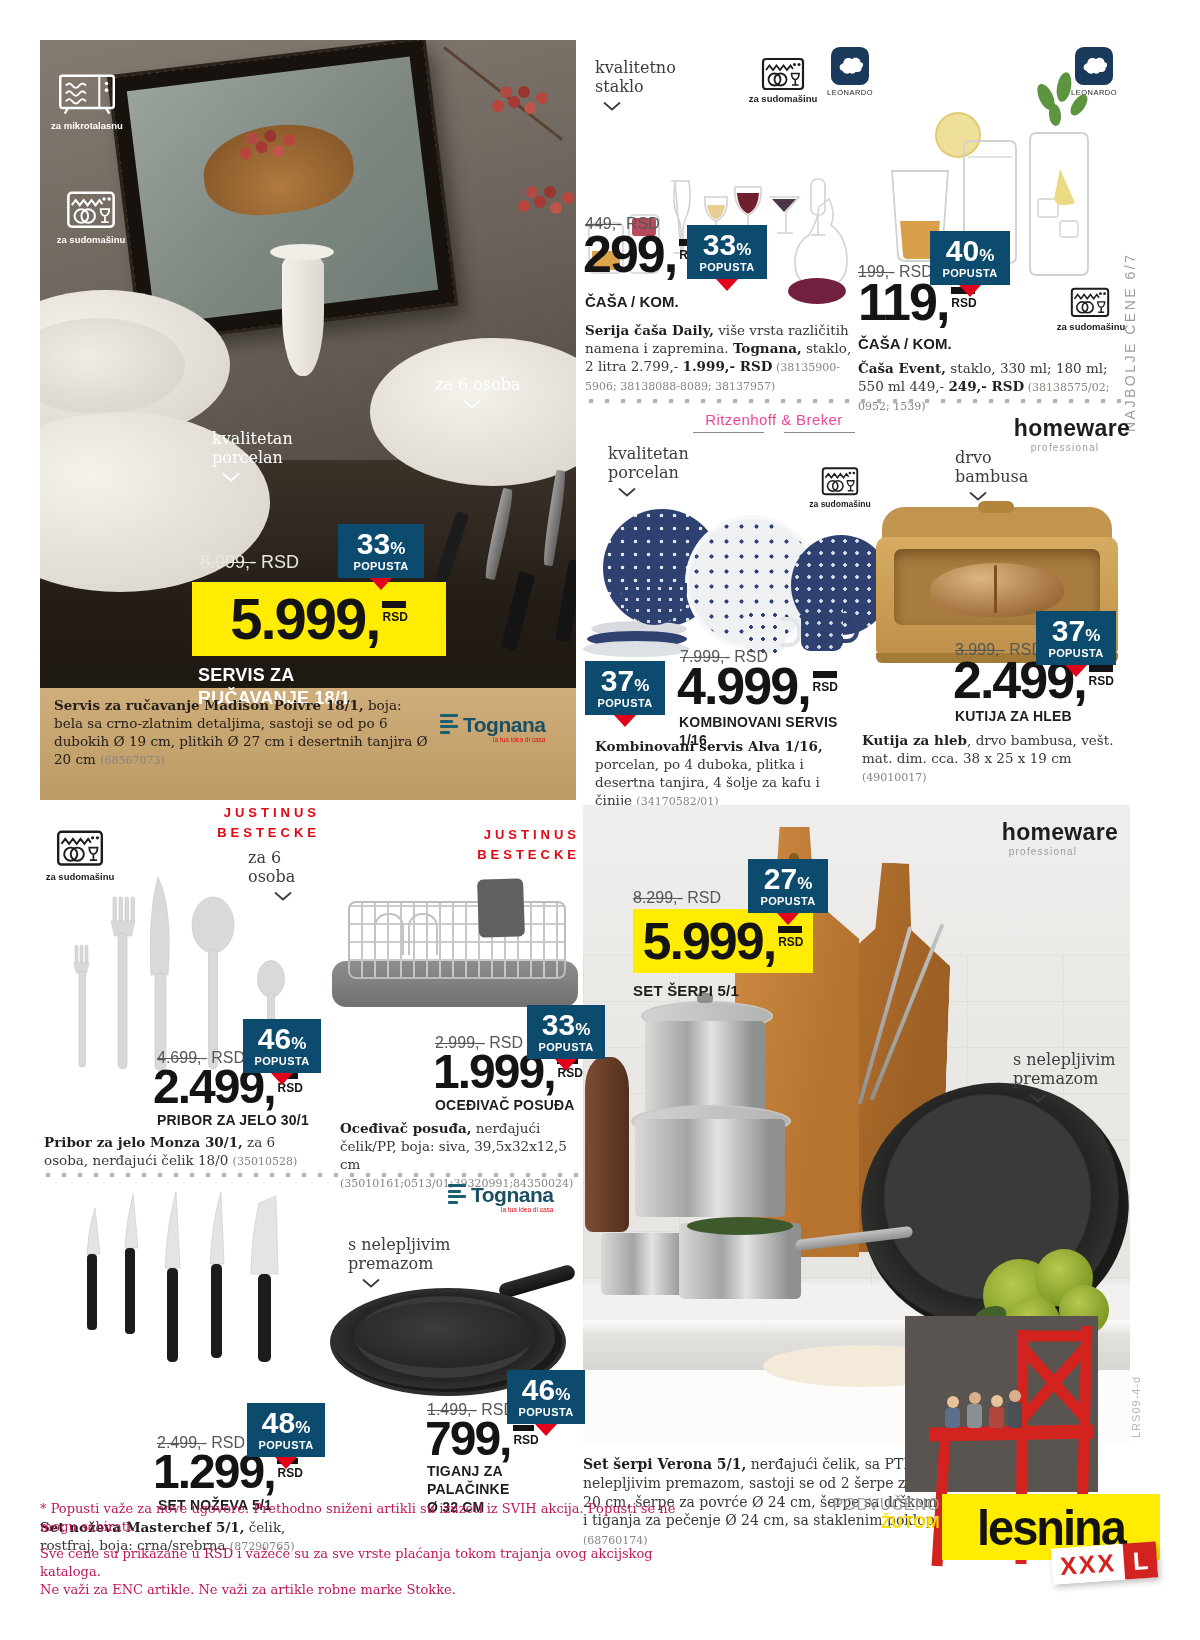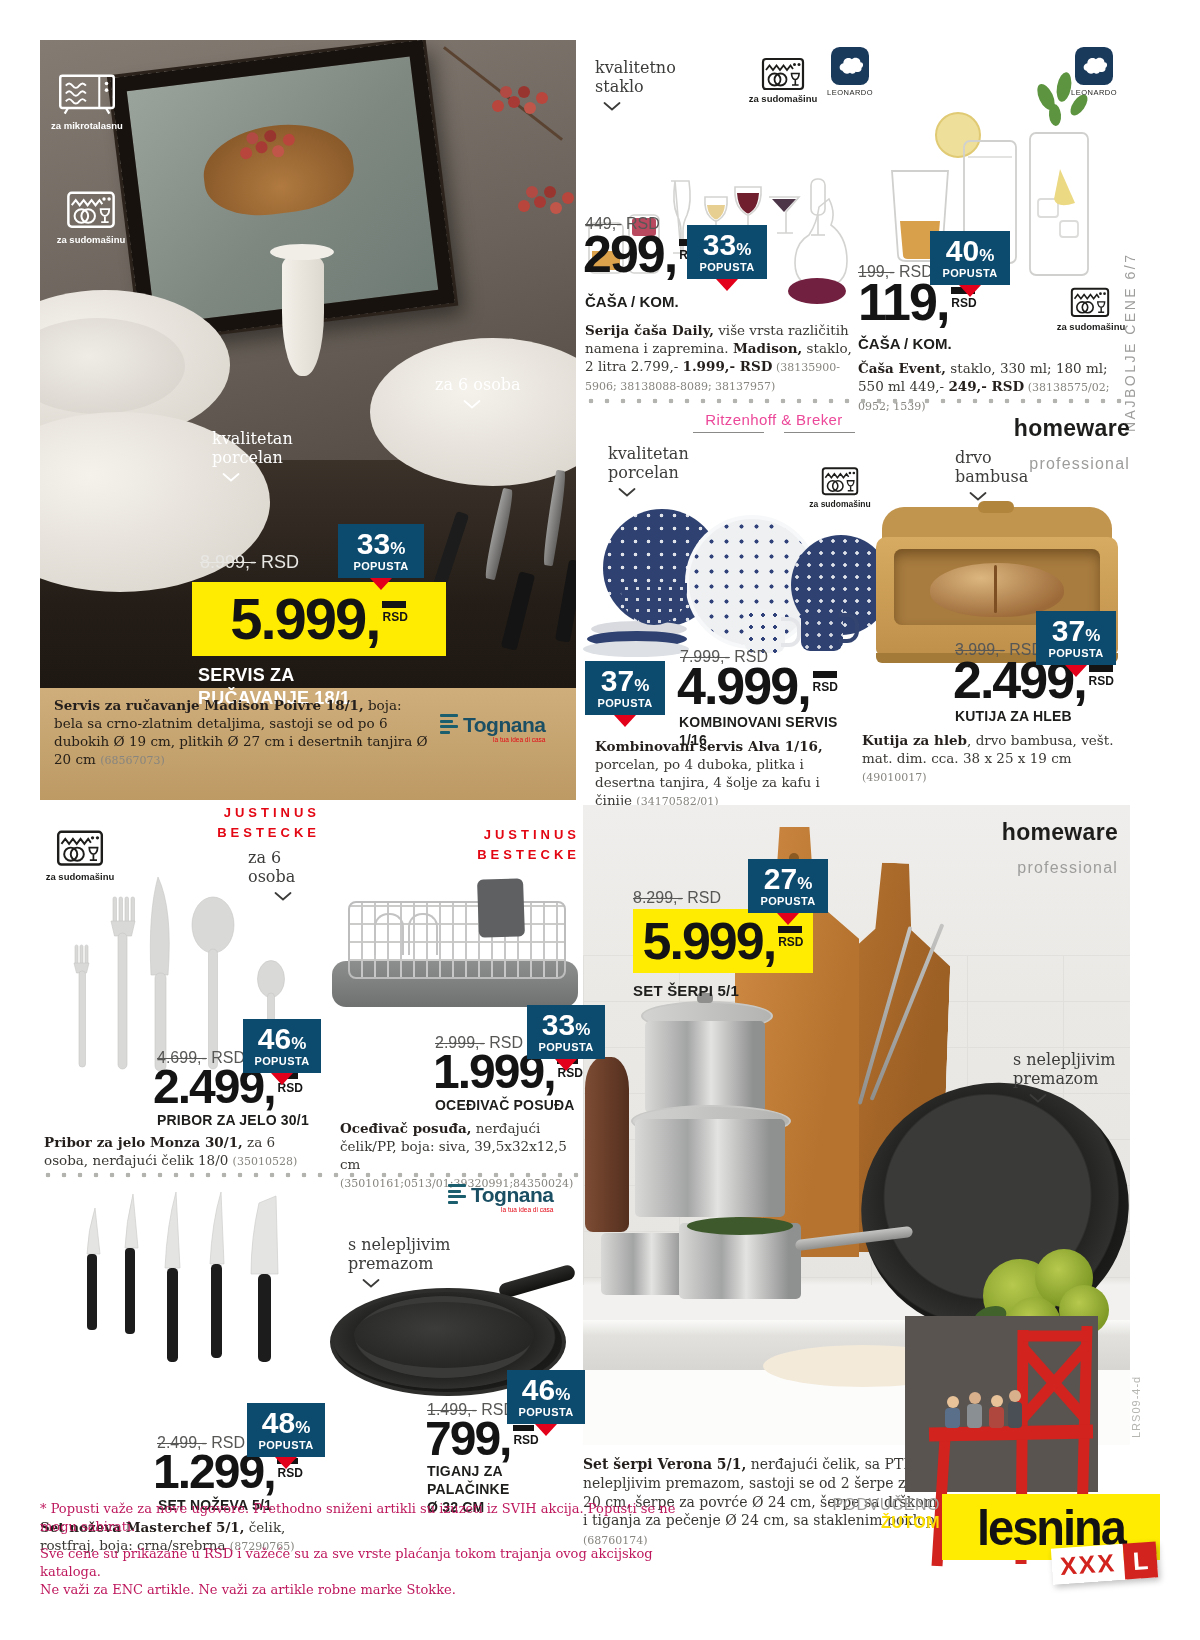--- a/index.html
+++ b/index.html
@@ -37,21 +37,21 @@
   .badge .plbl2{font-weight:700;font-size:11px;letter-spacing:.4px;margin-top:1px;}
   
   .ybox{background:#ffec00;display:flex;align-items:center;justify-content:center;z-index:5;}
   
   .iconlbl{font-weight:700;font-size:9.5px;text-align:center;color:#1d1d1b;}
   .iconlbl.white{color:#fff;}
   
   .justinus{font-weight:700;font-size:13px;line-height:1.5;letter-spacing:4px;color:#e30613;text-align:right;}
   .homeware{text-align:right;}
   .homeware .hw1{font-weight:700;font-size:23px;line-height:1;letter-spacing:.3px;color:#1d1d1b;}
-  .homeware .hw2{font-size:16px;letter-spacing:1.2px;color:#9d9d9c;margin-top:15px;}
+  .homeware .hw2{font-size:10px;letter-spacing:1.2px;color:#9d9d9c;margin-top:2px;text-align:center;}
   .rb{font-size:15px;letter-spacing:.4px;color:#ec4899;text-align:center;}
   .rb .rbline{height:1px;margin-top:4px;
     background:linear-gradient(90deg,#8a8a88 0 44%,transparent 44% 56%,#8a8a88 56% 100%);}
   .tognana{display:flex;align-items:flex-start;gap:5px;}
   .togbars div{height:3px;background:#1b5e6e;margin-bottom:2.5px;border-radius:1px;}
   .togtxt{font-weight:700;font-size:21px;line-height:1;color:#1b4f63;letter-spacing:-.5px;}
   .togtag{font-size:6.5px;color:#e30613;text-align:right;margin-top:1px;}
   .vtext{writing-mode:vertical-rl;transform:rotate(180deg);color:#9d9d9c;
          font-size:14px;letter-spacing:2.5px;white-space:nowrap;}
   .dots{height:6px;background-image:radial-gradient(circle,#b3b3af 2.1px,rgba(0,0,0,0) 2.6px);
@@ -282,21 +282,21 @@
           <span class="pdash"></span>
           <span class="prsd">RSD</span>
         </span>
     </div>
     <div class="abs badge" style="left:104px;top:180px;">
       <div class="pct"><span>33</span><span class="psign">%</span></div>
       <div class="plbl2">POPUSTA</div>
     </div>
     <div class="abs unit" style="left:2px;top:248px;">ČAŠA / KOM.</div>
     <div class="abs desc" style="left:2px;top:276px;width:268px;">
-      <b>Serija čaša Daily,</b><span> više vrsta različitih namena i zapremina. </span><b>Madison,</b><span> staklo, 2 litra 2.799,- </span><b>1.999,- RSD</b><span class="code"> (38135900-5906; 38138088-8089; 38137957)</span>
+      <b>Serija čaša Daily,</b><span> više vrsta različitih namena i zapremina. </span><b>Tognana,</b><span> staklo, 2 litra 2.799,- </span><b>1.999,- RSD</b><span class="code"> (38135900-5906; 38138088-8089; 38137957)</span>
     </div>
   </div>
 
   <div class="abs" style="left:858px;top:45px;width:300px;height:360px;">
     <svg class="abs" style="left:20px;top:8px;" width="230" height="270" viewBox="0 0 230 270">
       <circle cx="80" cy="82" r="22" fill="#eedf9a" stroke="#e0ca74" stroke-width="2"></circle>
       <g stroke="#d0d0ce" stroke-width="1.8" fill="none">
         <path d="M14 118 l6 84 q0 6 8 6 h28 q8 0 8 -6 l6 -84 z"></path>
         <path fill="#d9a04b" stroke="none" d="M22 168 l3 34 q0 4 5 4 h24 q5 0 5 -4 l3 -34 z"></path>
         <rect x="86" y="88" width="52" height="122" rx="6"></rect>

